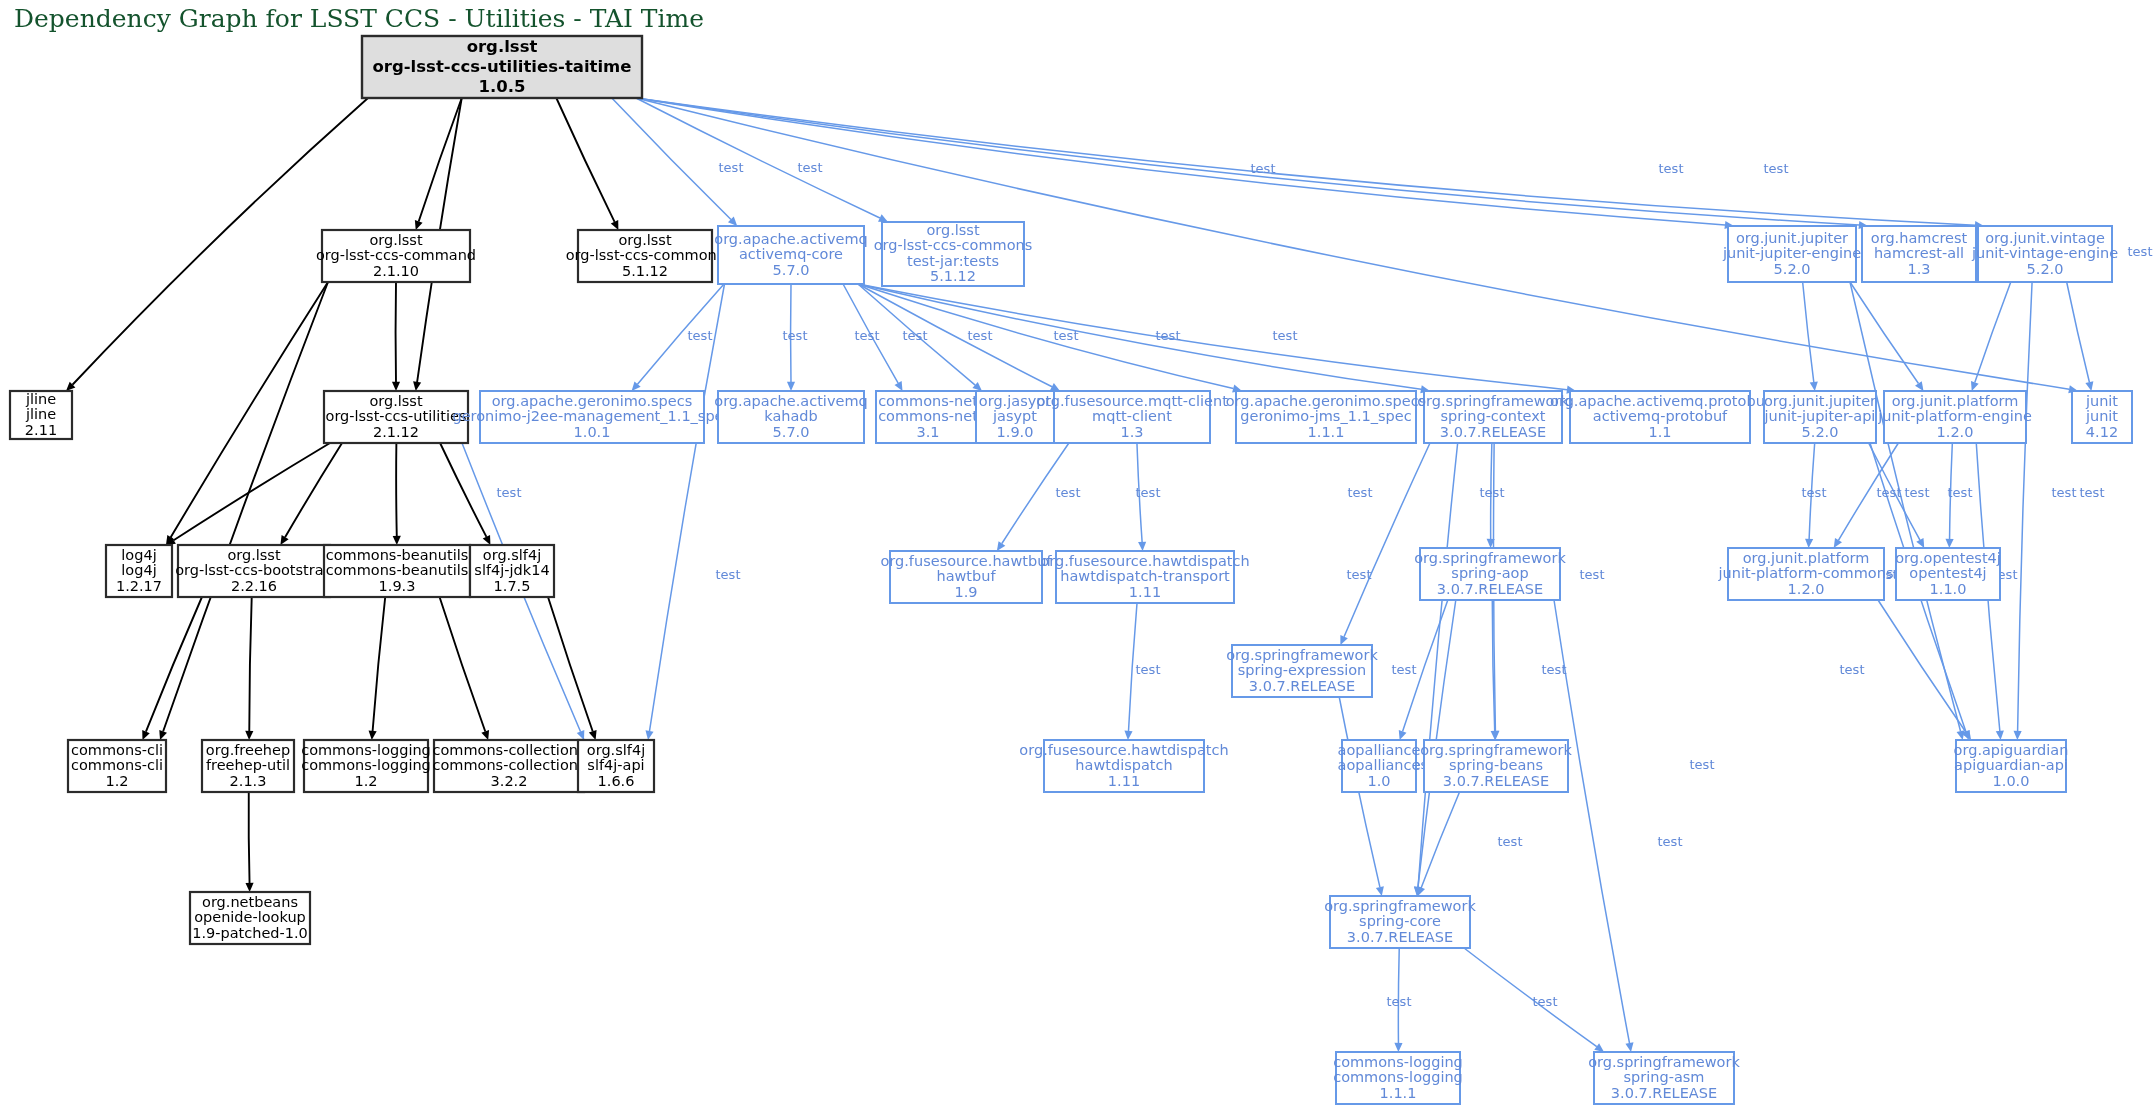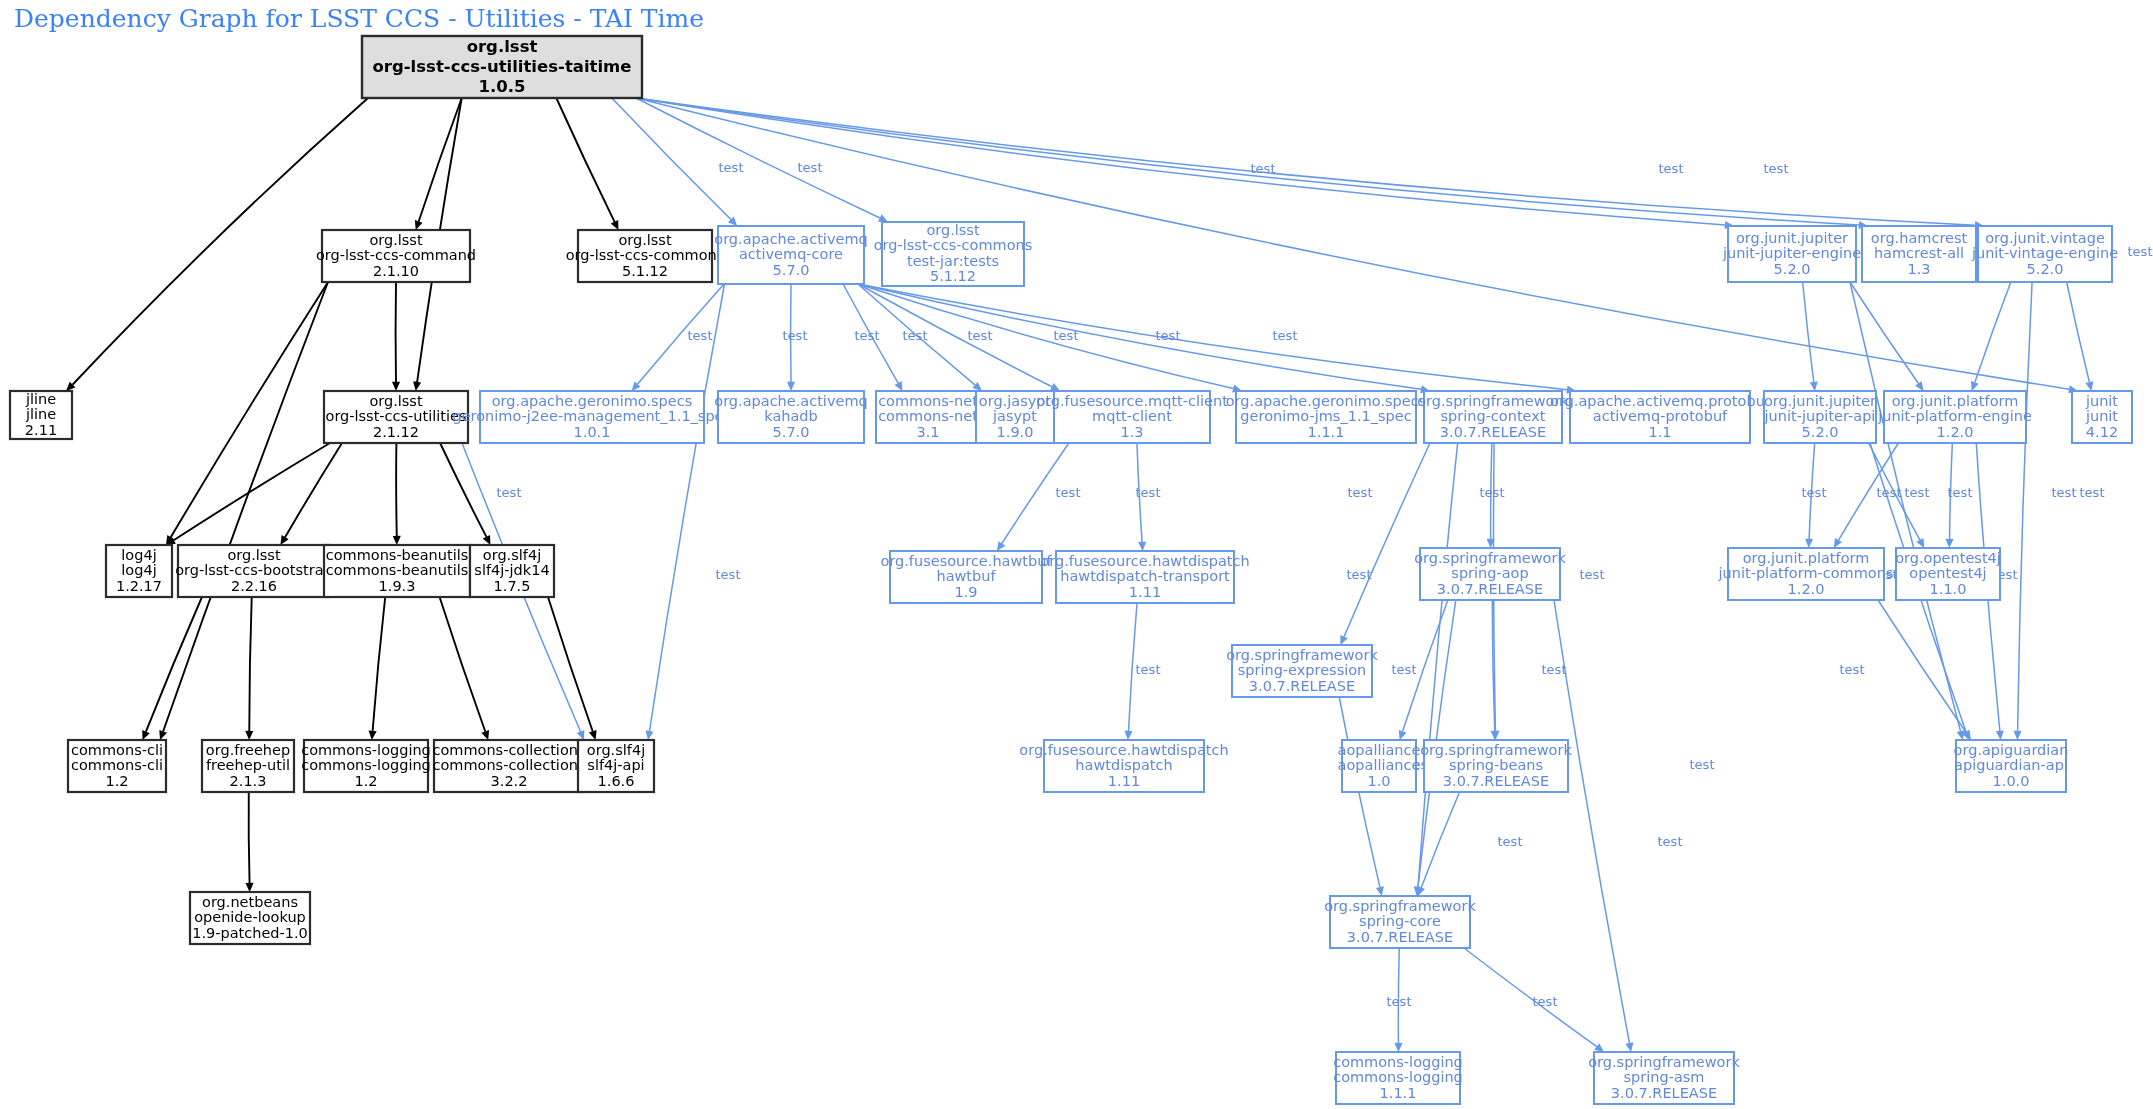--- a/index.html
+++ b/index.html
@@ -1,19 +1,19 @@
 <!DOCTYPE html>
 <html><head>
 <meta charset="utf-8">
 <style>
   html,body{margin:0;padding:0;background:#ffffff;}
   body{width:2153px;height:1109px;position:relative;overflow:hidden;
        font-family:"DejaVu Sans","Liberation Sans",sans-serif;}
   #graph-title{position:absolute;left:14px;top:4px;font-family:"DejaVu Serif","Liberation Serif",serif;
-       font-size:25px;color:#3b82f6;white-space:nowrap;}
+       font-size:25px;color:#14532d;white-space:nowrap;}
   svg#graph-canvas{position:absolute;left:0;top:0;width:2153px;height:1109px;}
   .node-box{}
   .node-rect-black{fill:#ffffff;stroke:#2b2b2b;stroke-width:2.2;}
   .node-rect-blue{fill:#ffffff;stroke:#6699e8;stroke-width:2.0;}
   .node-rect-root{fill:#dedede;stroke:#2b2b2b;stroke-width:2.4;}
   .node-text{font-family:"DejaVu Sans","Liberation Sans",sans-serif;font-size:14.5px;
        text-anchor:middle;dominant-baseline:middle;}
   .t-black{fill:#000000;}
   .t-blue{fill:#6189d8;}
   .t-root{fill:#000000;font-size:16.5px;font-weight:bold;}

